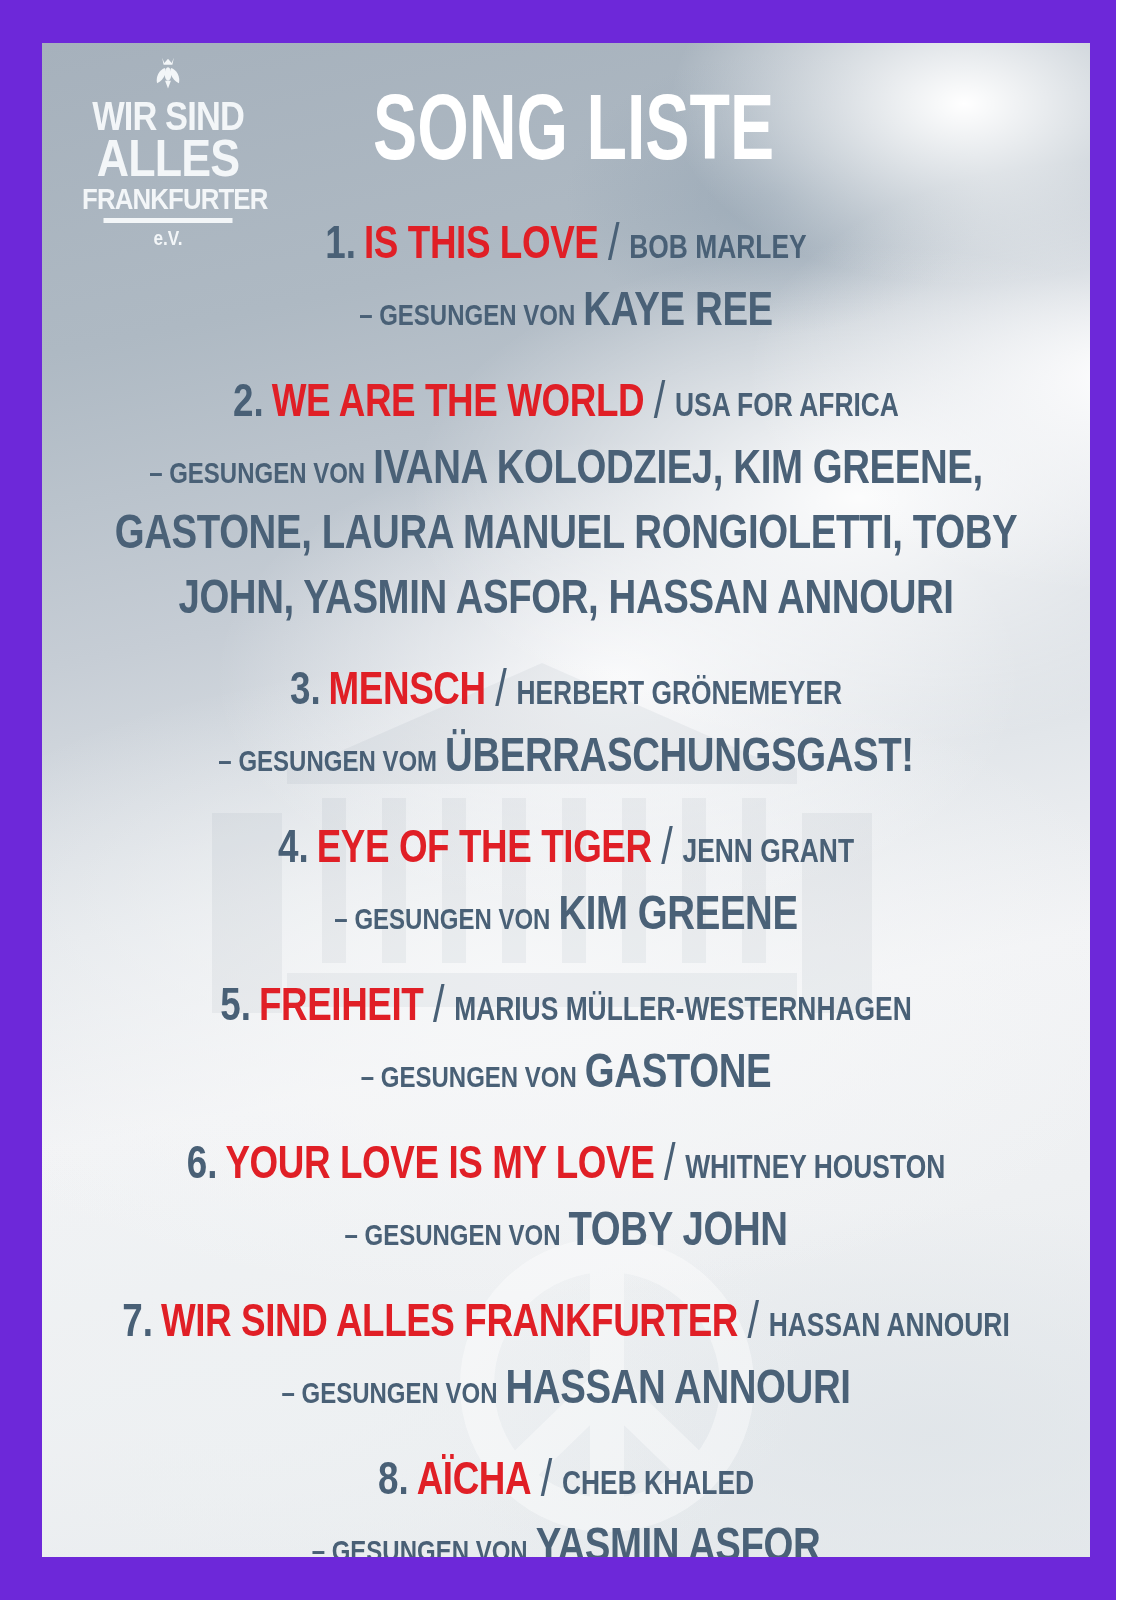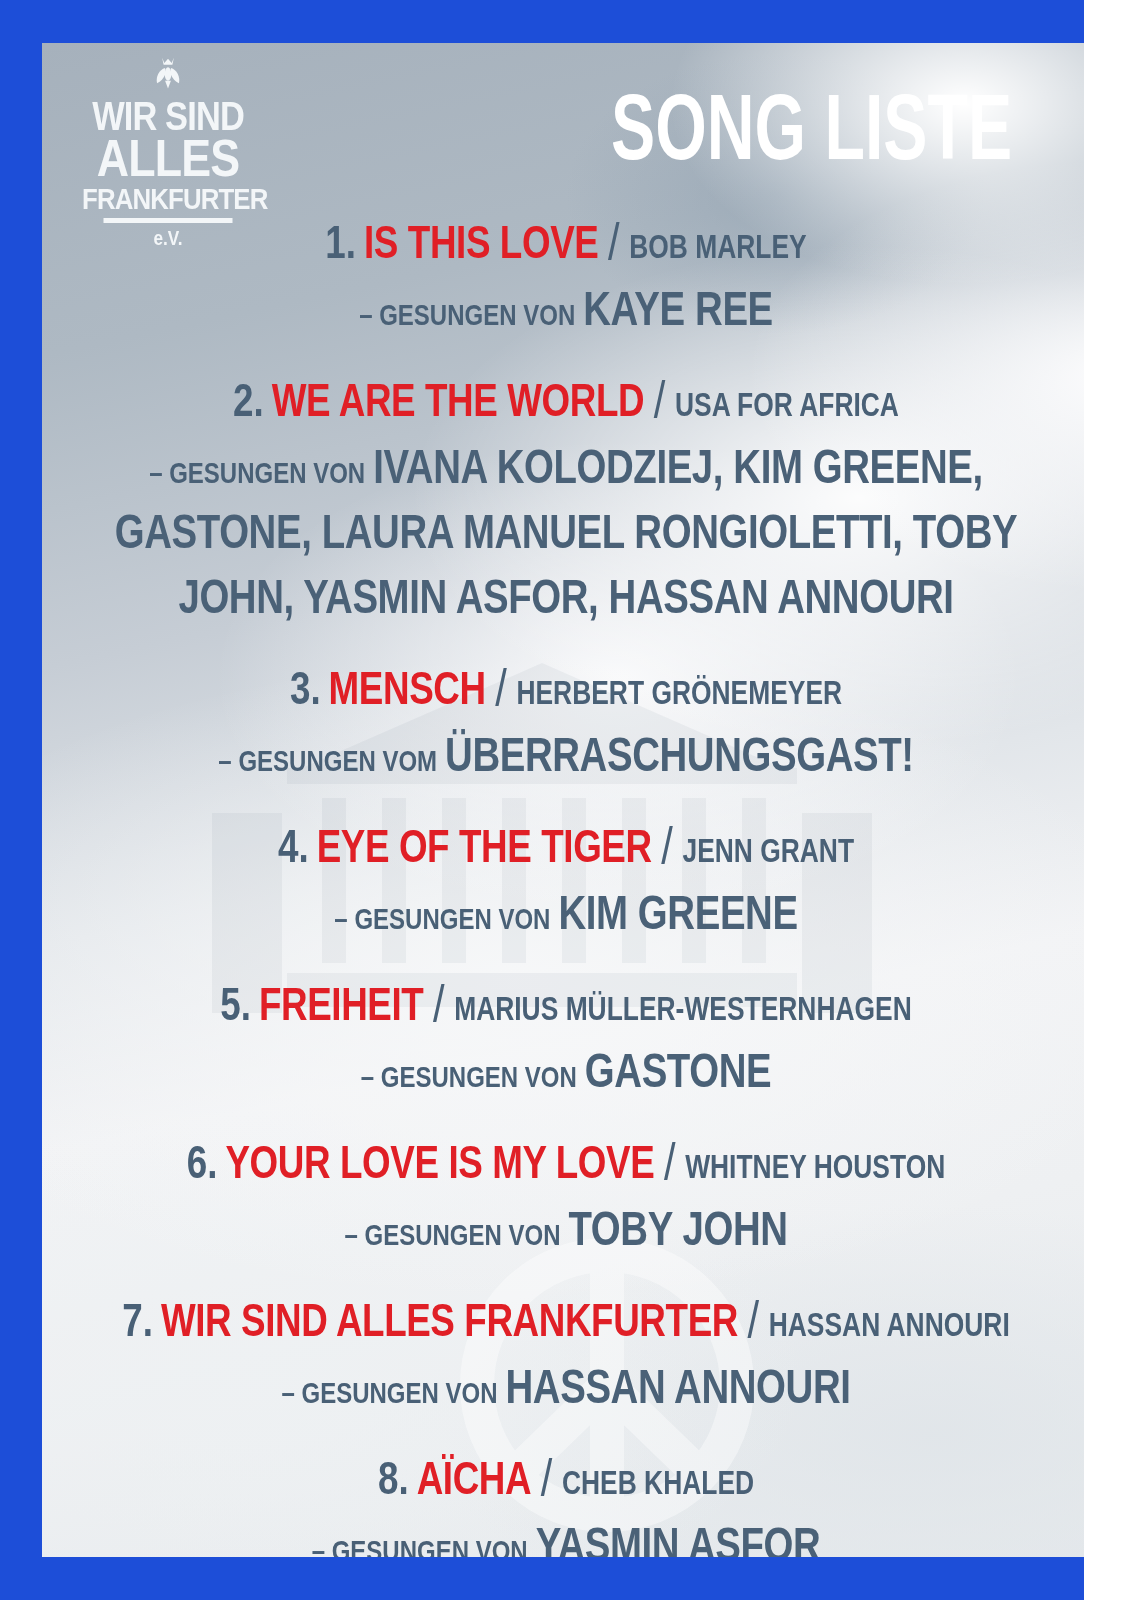--- a/index.html
+++ b/index.html
@@ -1,21 +1,21 @@
 <!DOCTYPE html>
 <html><head>
 <meta charset="utf-8">
 <style>
   html,body{margin:0;padding:0;}
   body{
     width:1132px;height:1600px;background:#ffffff;
     font-family:"Liberation Sans", sans-serif;
     -webkit-font-smoothing:antialiased;
   }
-  .page{position:relative;width:1084px;height:1600px;background:#1d4ed8;overflow:hidden;}
+  .page{position:relative;width:1084px;height:1600px;background:#6d28d9;overflow:hidden;padding-left:32px;}
   .poster{
     position:absolute;left:42px;top:43px;width:1048px;height:1514px;overflow:hidden;
     background-image:
       radial-gradient(ellipse 420px 260px at 88% 4%, #ffffff 0%, rgba(255,255,255,0) 70%),
       radial-gradient(ellipse 520px 300px at 103% 22%, #fdfdfe 0%, rgba(255,255,255,0) 72%),
       radial-gradient(ellipse 300px 200px at 70% 10%, rgba(140,157,173,.5) 0%, rgba(140,157,173,0) 70%),
       radial-gradient(ellipse 640px 360px at 78% 30%, rgba(255,255,255,.95) 0%, rgba(255,255,255,0) 70%),
       radial-gradient(ellipse 560px 330px at 55% 42%, rgba(252,252,253,.92) 0%, rgba(252,252,253,0) 72%),
       radial-gradient(ellipse 900px 430px at 45% 62%, rgba(247,248,249,.95) 0%, rgba(247,248,249,0) 75%),
       radial-gradient(ellipse 800px 380px at 20% 88%, rgba(238,241,243,.9) 0%, rgba(238,241,243,0) 70%),
@@ -27,21 +27,21 @@
   
   .logo{position:absolute;left:26px;top:14px;width:200px;text-align:center;color:#f3f6f8;
         transform:scaleX(.86);transform-origin:50% 0;}
   .logo .eagle{height:34px;margin-bottom:2px;}
   .logo-l1{font-size:40px;font-weight:bold;line-height:.95;letter-spacing:-1px;}
   .logo-l2{font-size:52px;font-weight:bold;line-height:.92;letter-spacing:-1px;}
   .logo-l3{font-size:30px;font-weight:bold;line-height:1.05;letter-spacing:-1px;}
   .logo-rule{width:150px;height:5px;background:#f3f6f8;margin:4px auto 4px auto;}
   .logo-ev{font-size:20px;font-weight:bold;}
   
-  .title{position:absolute;left:16px;right:0;top:38px;text-align:right;}
+  .title{position:absolute;left:16px;right:0;top:38px;text-align:center;}
   .title-inner{display:inline-block;color:#ffffff;font-weight:bold;font-size:92px;line-height:1;
                letter-spacing:0px;transform:scaleX(.72);transform-origin:50% 0;}
   
   .songs{position:absolute;top:168px;left:50%;width:1260px;margin-left:-630px;}
   .song{text-align:center;margin-bottom:22px;transform:scaleX(.8);transform-origin:50% 0;}
   .line1{line-height:58px;}
   .line2{line-height:54px;}
   .num{color:#496076;font-weight:bold;font-size:46px;margin-right:10px;}
   .songtitle{color:#e01f26;font-weight:bold;font-size:46px;letter-spacing:-.5px;}
   .sep{color:#496076;font-weight:normal;font-size:52px;margin:0 12px;position:relative;top:2px;}

